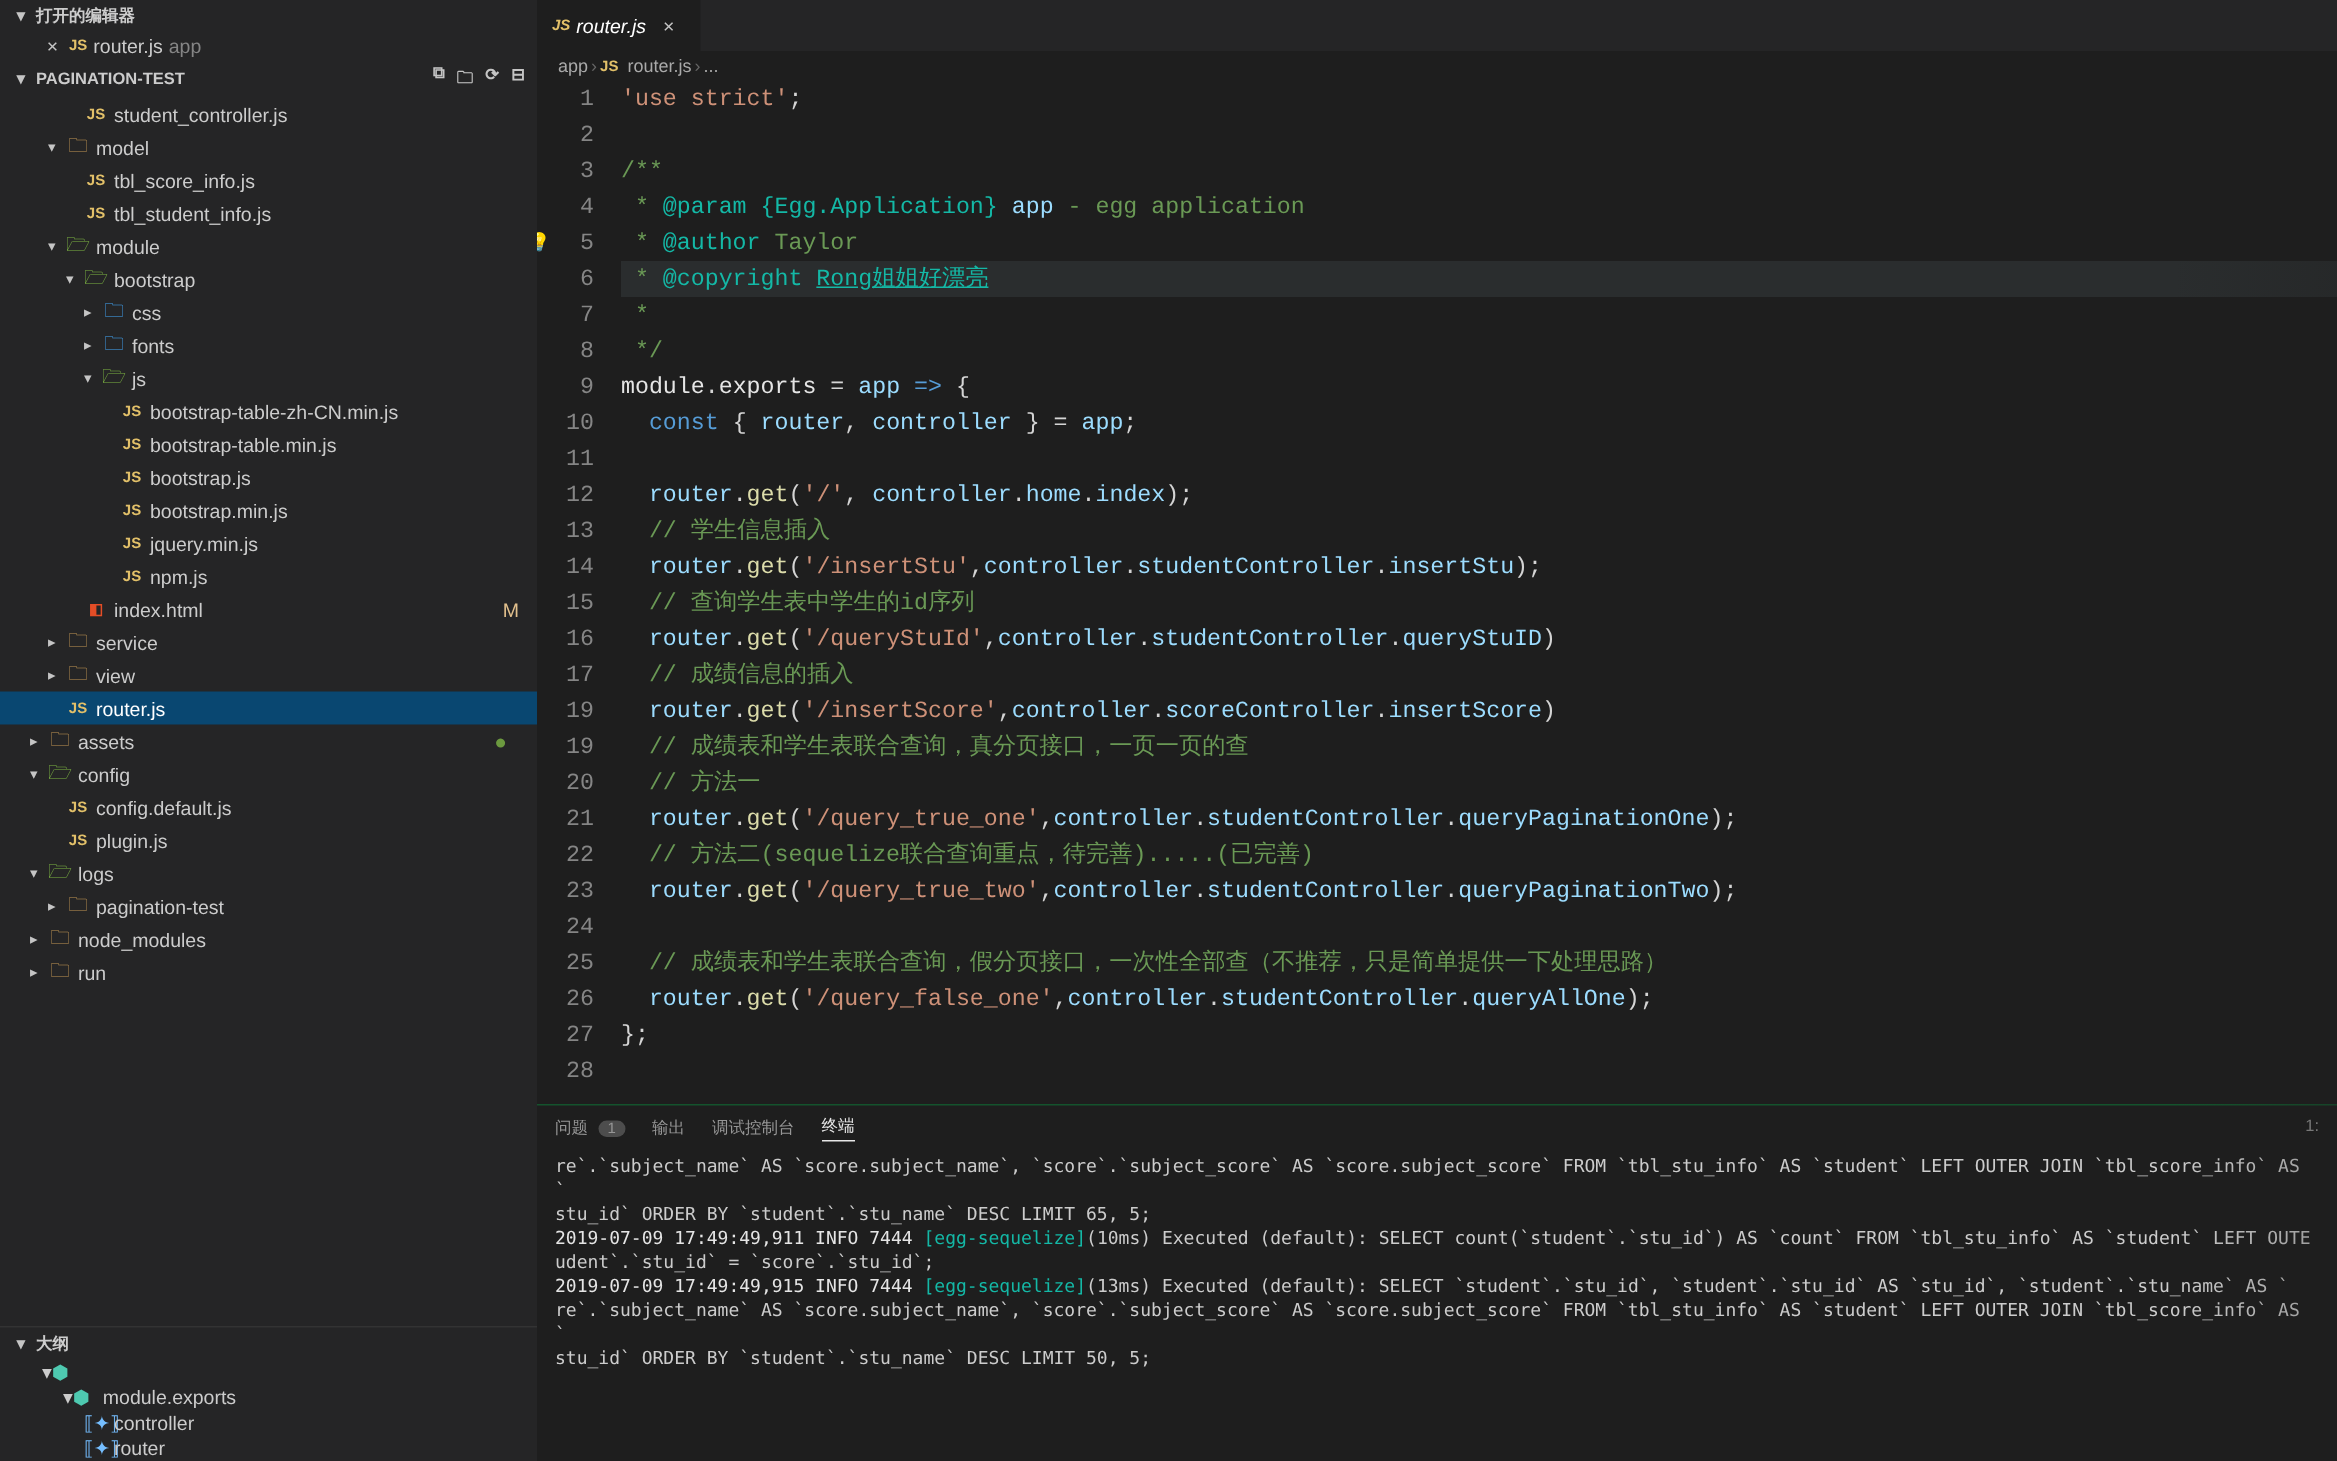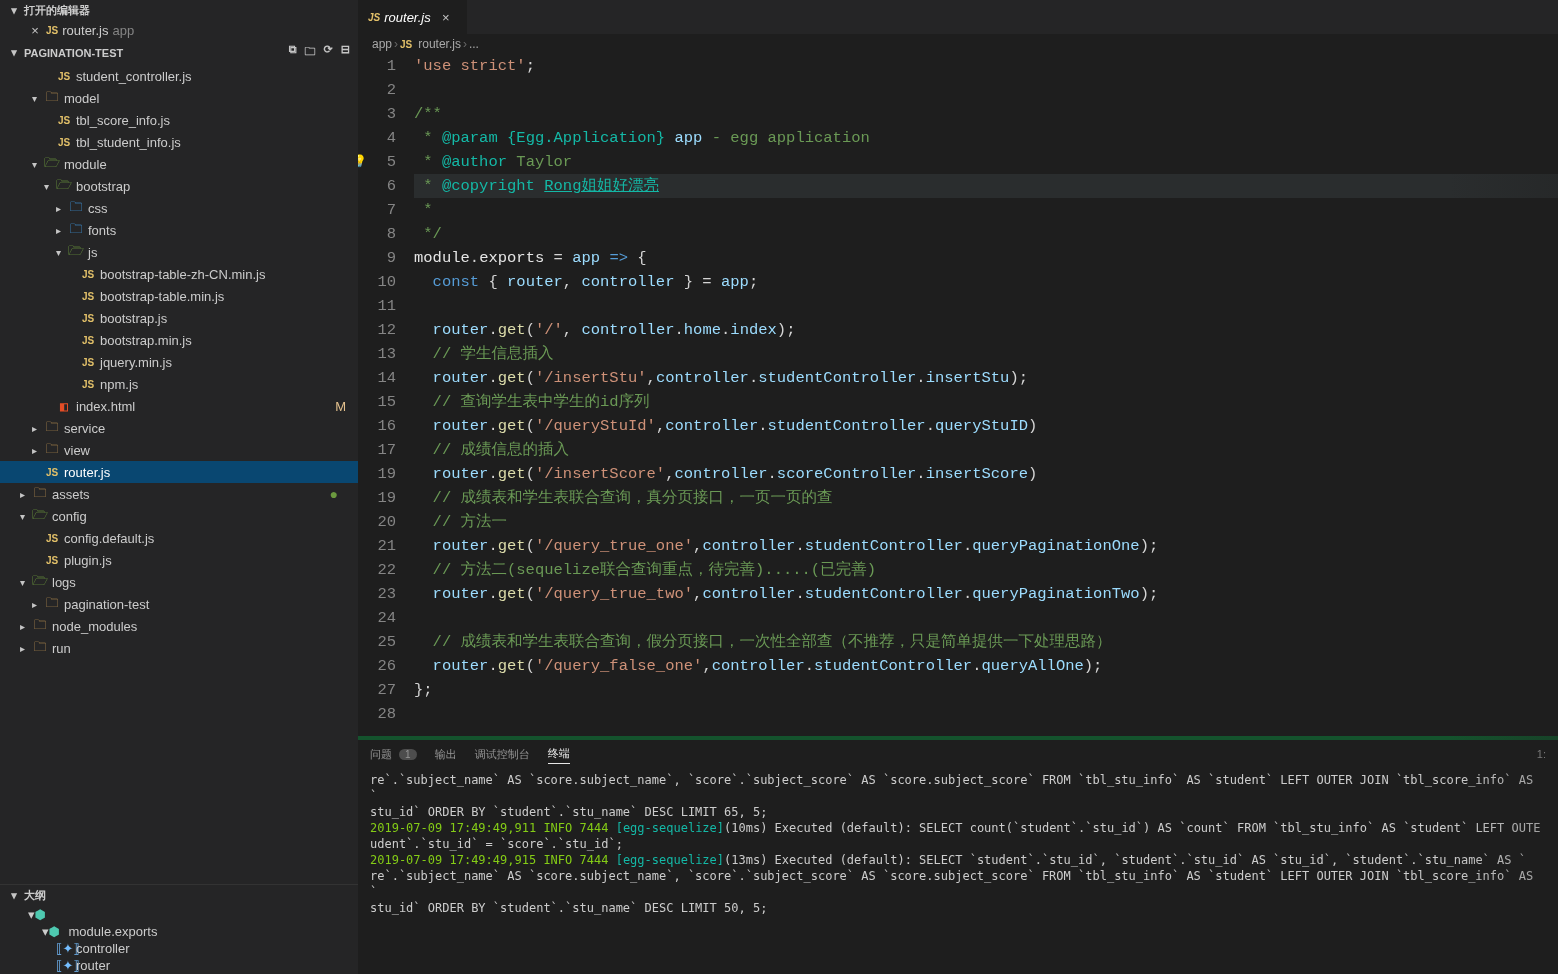--- a/index.html
+++ b/index.html
@@ -95,34 +95,34 @@
 .tk-const { color: #569cd6; }
 .tk-func { color: #dcdcaa; }
 .tk-var { color: #9cdcfe; }
 .tk-plain { color: #d4d4d4; }
 .tk-param { color: #9cdcfe; }
 .tk-doc { color: #14b8a6; }
 .tk-link { color: #14b8a6; text-decoration: underline; }
 .tk-prop { color: #e5e5e5; }
 
 
-.panel { height: 238px; background: #1e1e1e; border-top: 4px solid #14532d; display: flex; flex-direction: column; }
+.panel { height: 238px; background: #1e1e1e; border-top: 1px solid #14532d; display: flex; flex-direction: column; }
 .panel-tabs { display: flex; align-items: center; padding: 4px 12px; font-size: 11px; gap: 18px; color: #969696; }
 .panel-tab { cursor: pointer; padding: 2px 0; }
 .panel-tab.active { color: #e7e7e7; border-bottom: 1px solid #e7e7e7; }
 .badge { background: #4d4d4d; border-radius: 8px; padding: 0 6px; font-size: 10px; margin-left: 4px; }
 .panel-tabs .right { margin-left: auto; display: flex; gap: 14px; }
 
 .terminal {
   flex: 1; padding: 4px 12px; overflow: hidden;
   font-family: Consolas, monospace; font-size: 12px; line-height: 16px;
   color: #cccccc;
 }
 .term-link { color: #14b8a6; }
-.term-time { color: #84cc16; }
+.term-time { color: #e5e5e5; }
 
 
 ::-webkit-scrollbar { width: 10px; }
 ::-webkit-scrollbar-thumb { background: #424242; }
 </style>
 </head>
 <body>
 
 <div class="app">
 

